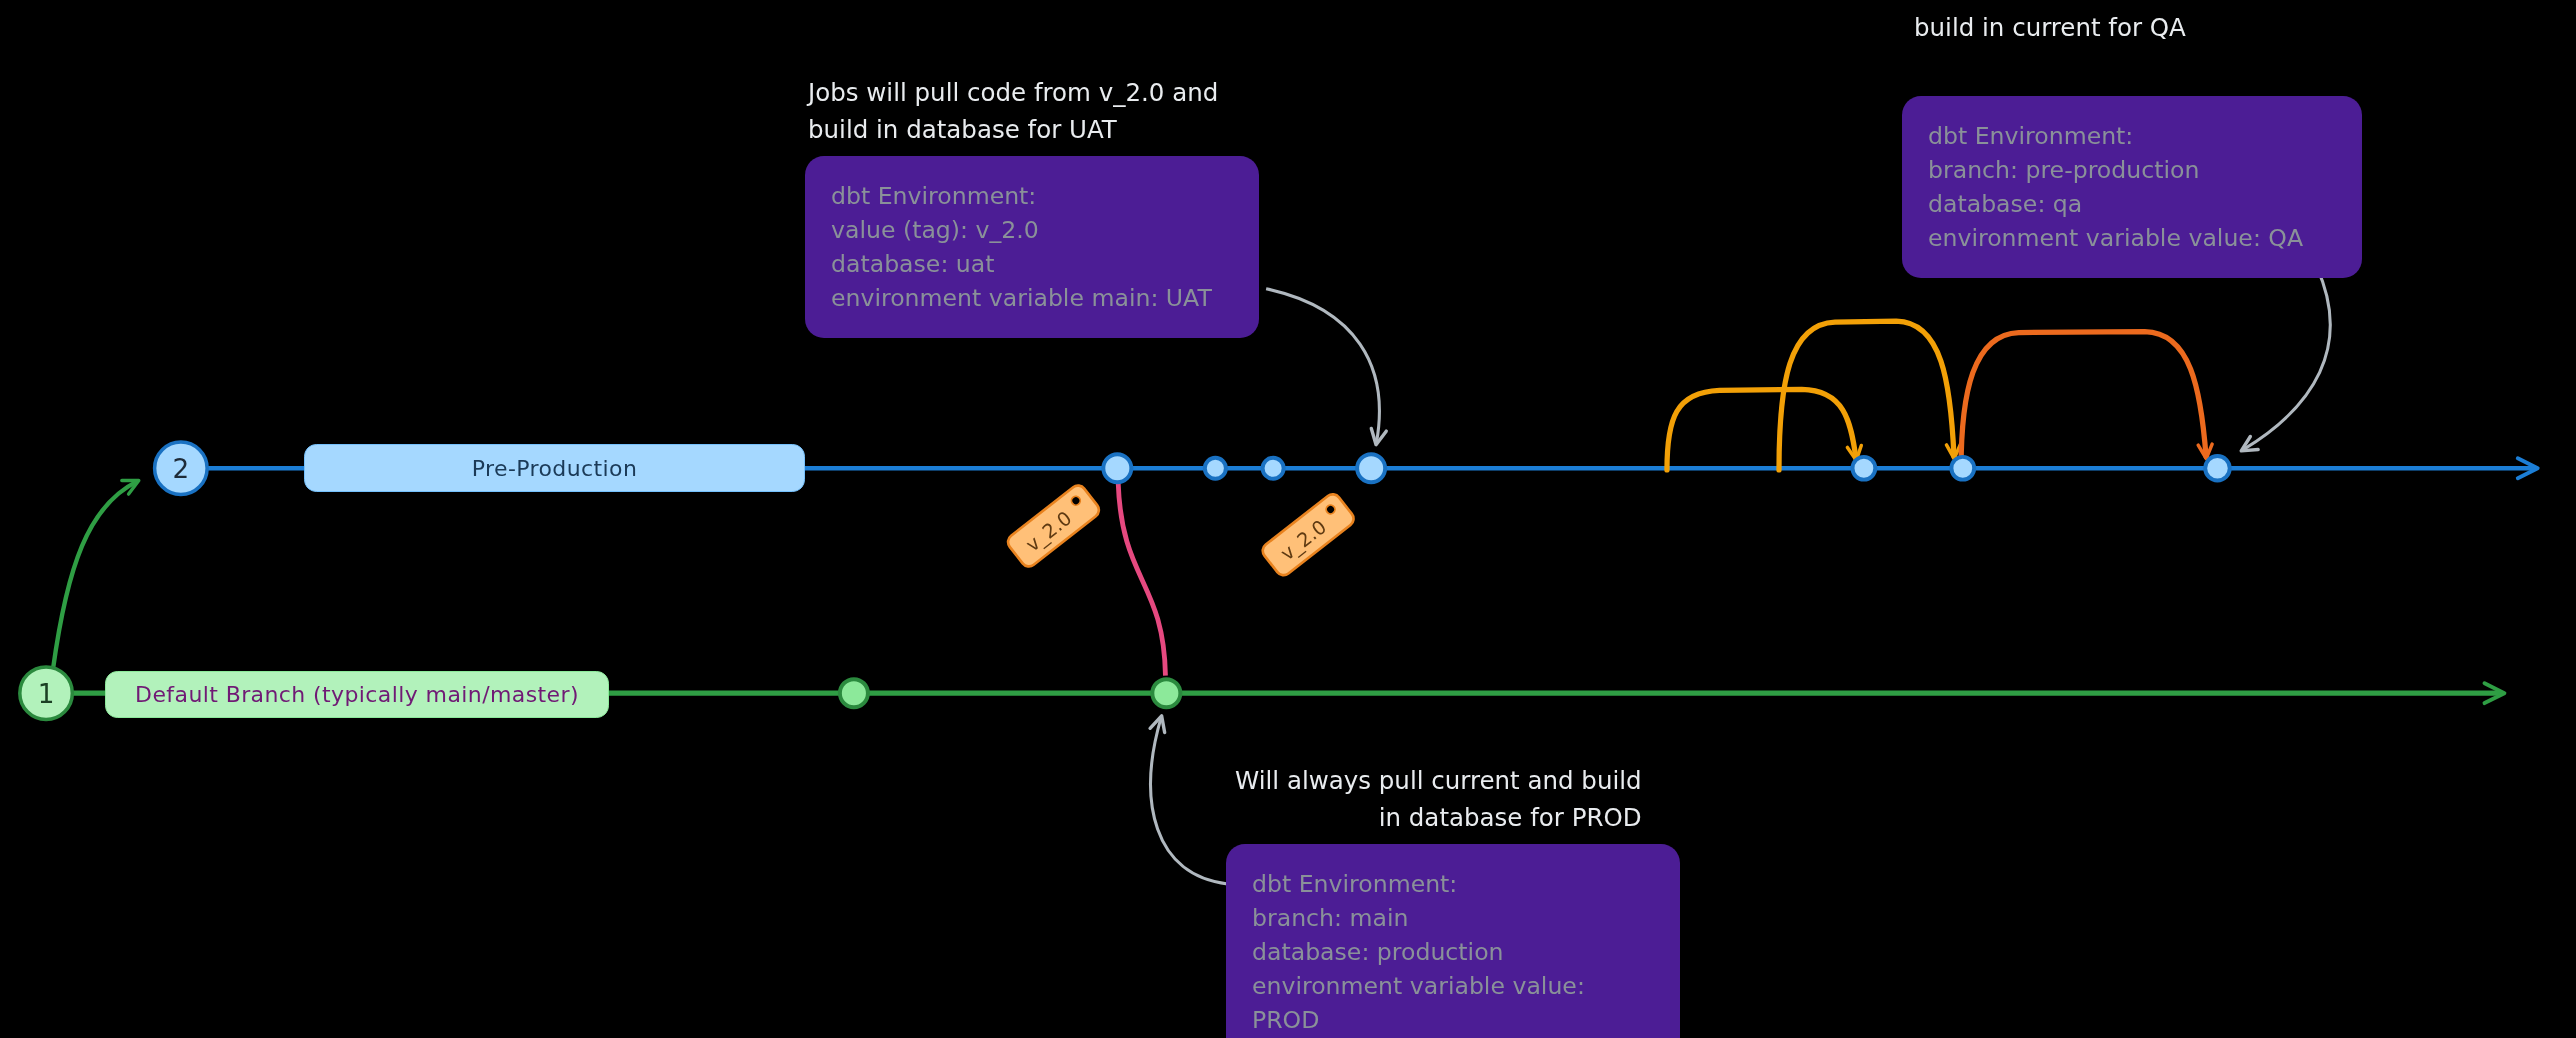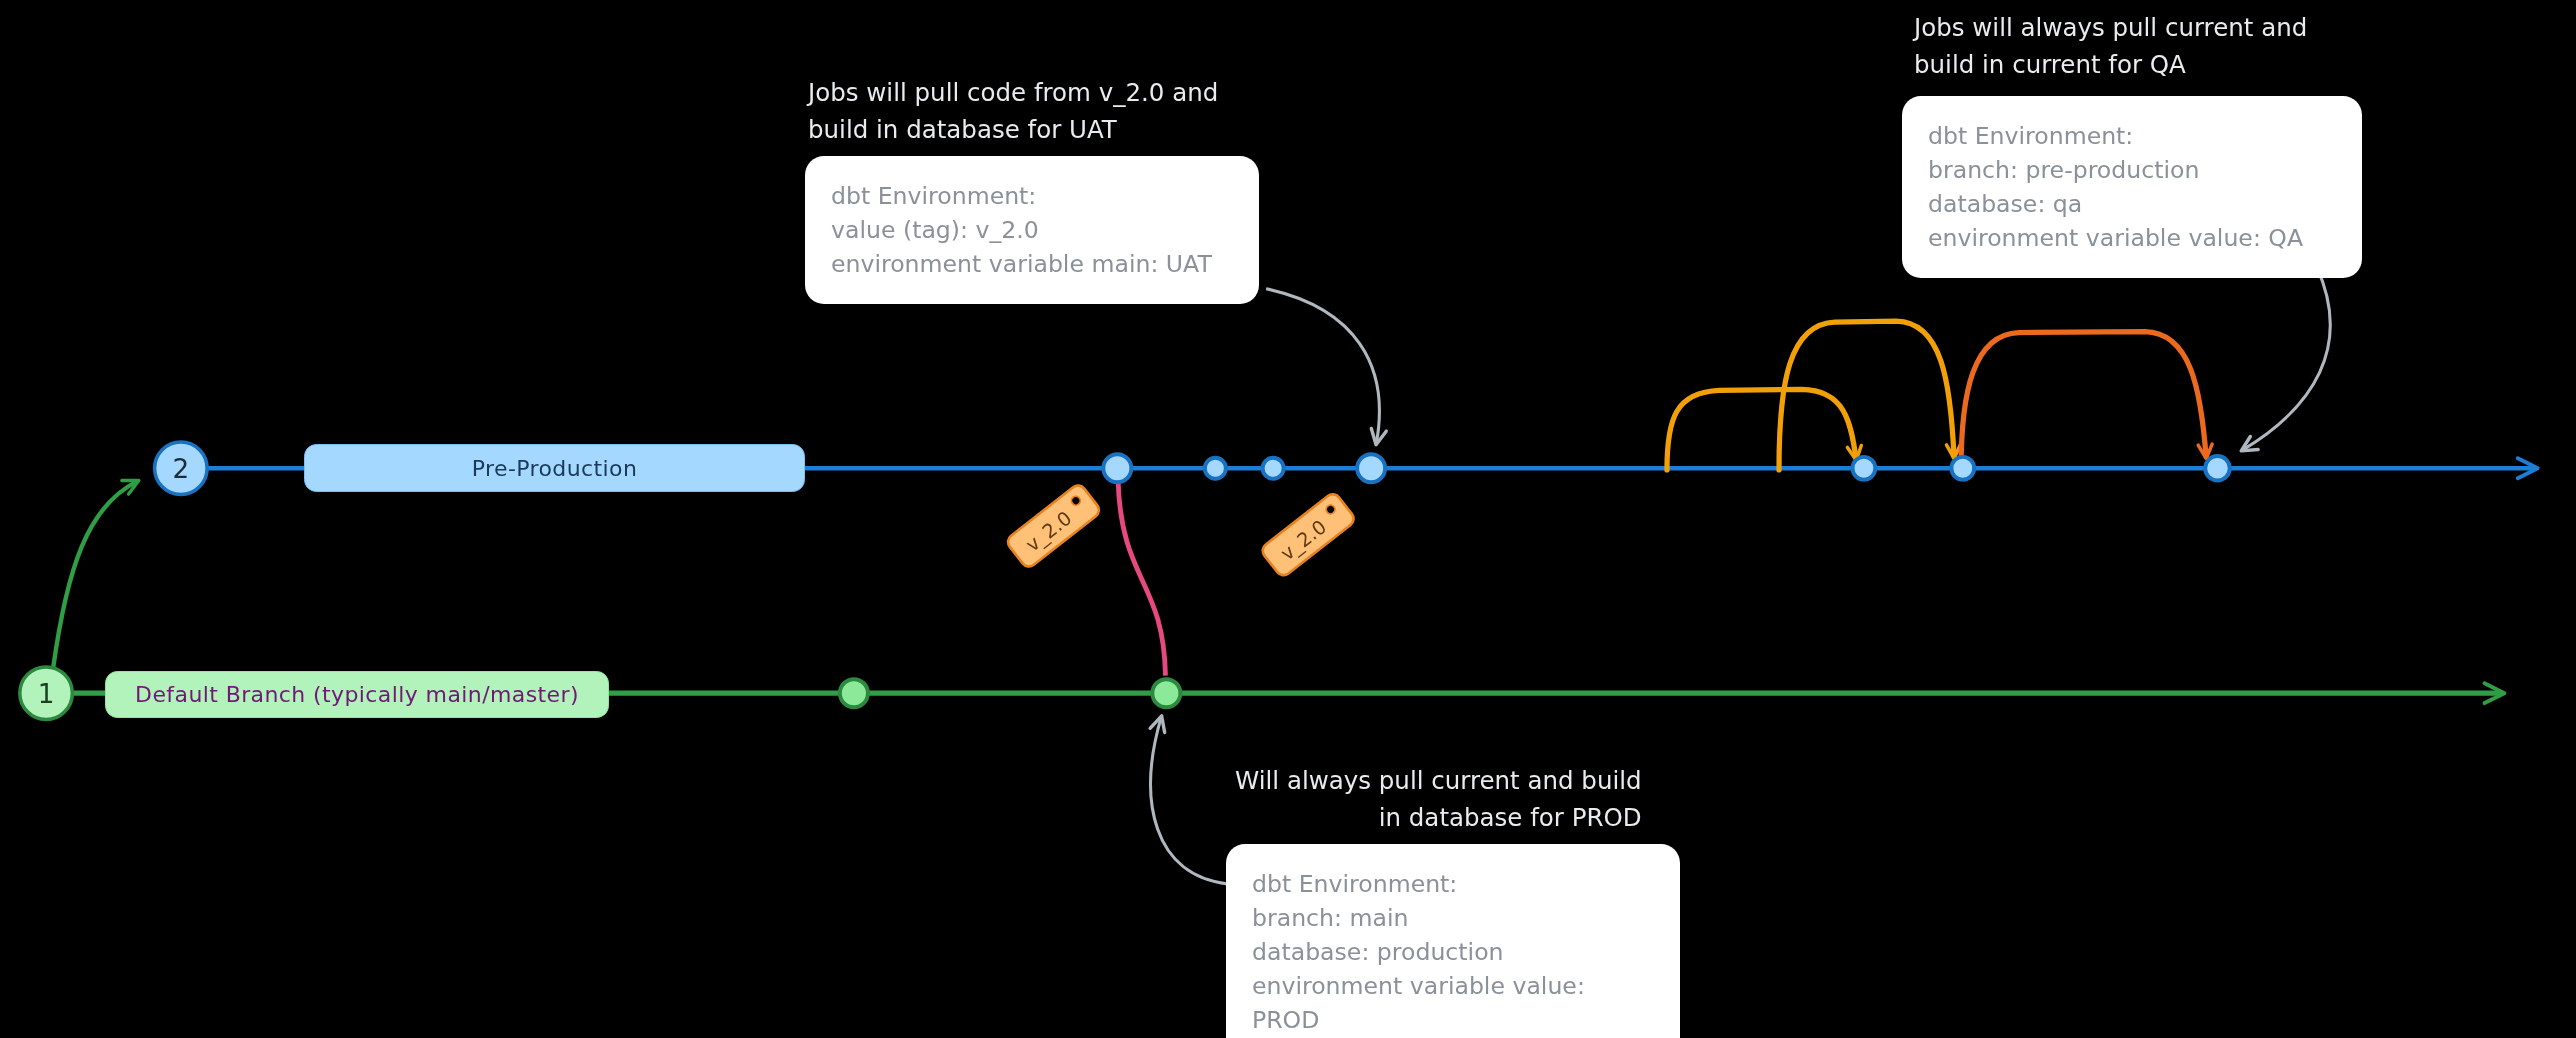--- a/index.html
+++ b/index.html
@@ -11,21 +11,21 @@
   .layer { position:absolute; left:0; top:0; width:2576px; height:1038px; }
   svg text { font-family:"DejaVu Sans", sans-serif; }
   .pill {
     position:absolute; display:flex; align-items:center; justify-content:center;
     border-radius:12.3px; font-size:22px; letter-spacing:0.4px;
   }
   .pill-blue  { background:#a5d8ff; color:#1b3a57; border:1.8px solid #74c0fc; }
   .pill-green { background:#b2f2bb; color:#701a75; border:1.8px solid #8ce99a; }
   .callout-title { position:absolute; color:#e9ecef; font-size:24.5px; line-height:37px; }
   .callout-box {
-    position:absolute; background:#ffffff; border-radius:19px;
+    position:absolute; background:#4c1d95; border-radius:19px;
     padding:23px 26px; color:#8a9199; font-size:23.6px; line-height:34px;
   }
 </style>
 </head>
 <body>
 
 <div class="canvas">
 
   <svg class="layer" viewBox="0 0 2942 1186">
     <defs>
@@ -107,25 +107,25 @@
     <span>Default Branch (typically main/master)</span>
   </div>
 
   <div class="callout-title" style="left:808px; top:74px;">
     <div>Jobs will pull code from v_2.0 and</div>
     <div>build in database for UAT</div>
   </div>
   <div class="callout-box" style="left:805px; top:156px; width:454px;">
     <div>dbt Environment:</div>
     <div>value (tag): v_2.0</div>
+    <div>database: uat</div>
     <div>environment variable main: UAT</div>
   </div>
 
   <div class="callout-title" style="left:1914px; top:8.8px;">
-    <div>Jobs will always pull current and</div>
     <div>build in current for QA</div>
   </div>
   <div class="callout-box" style="left:1902px; top:96px; width:460px;">
     <div>dbt Environment:</div>
     <div>branch: pre-production</div>
     <div>database: qa</div>
     <div>environment variable value: QA</div>
   </div>
 
   <div class="callout-title" style="left:1235px; top:762px;text-align:right;">

